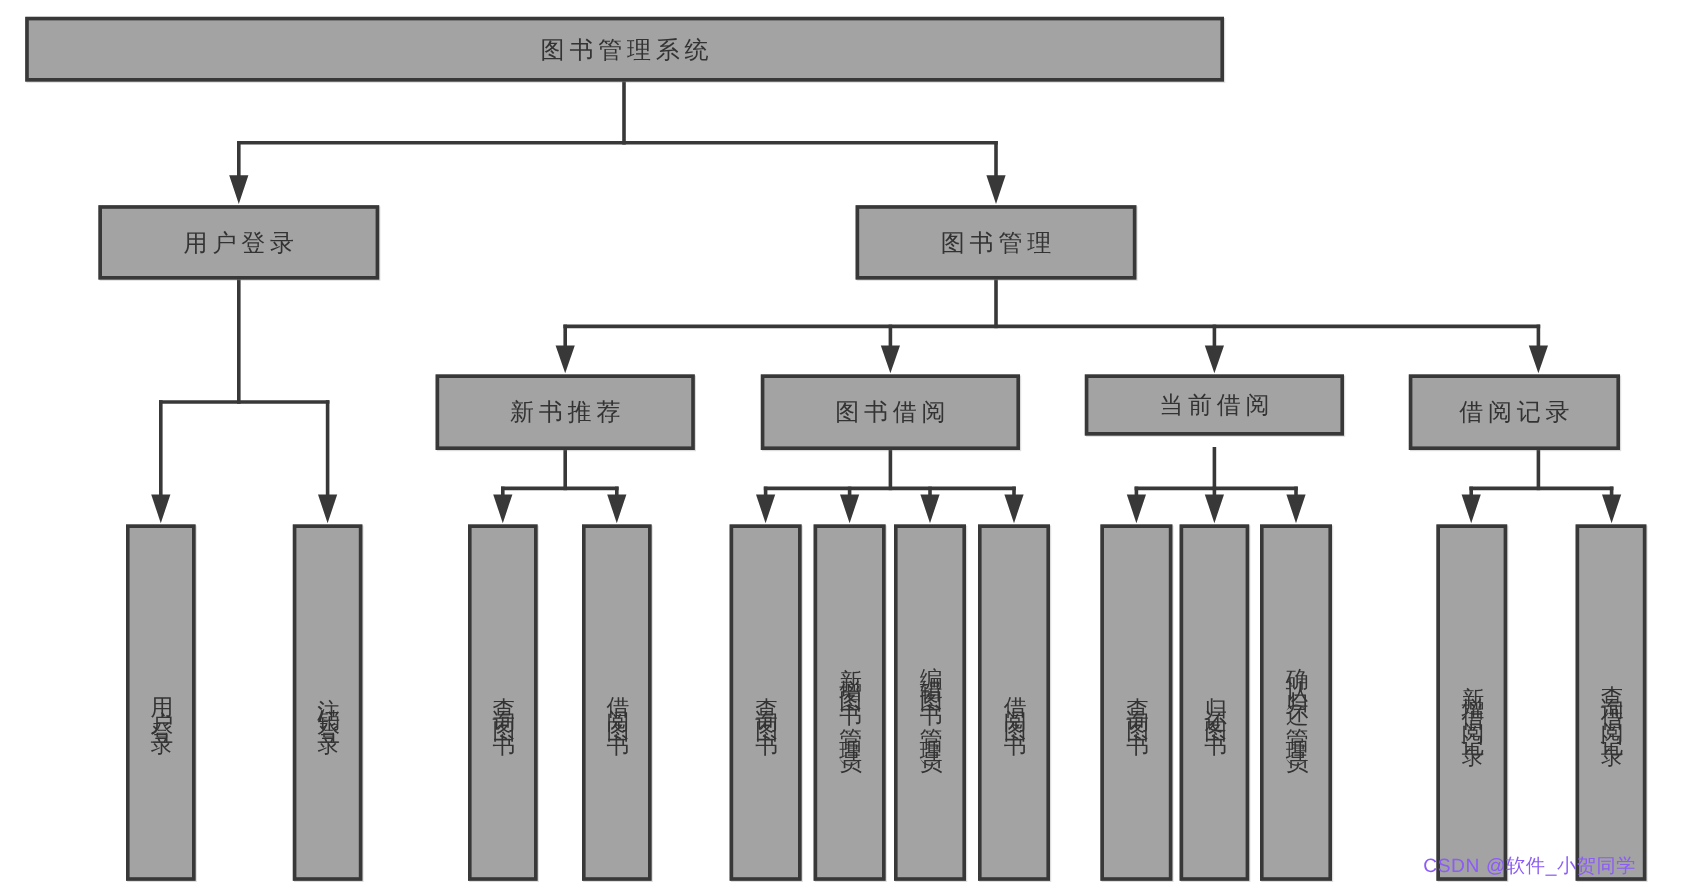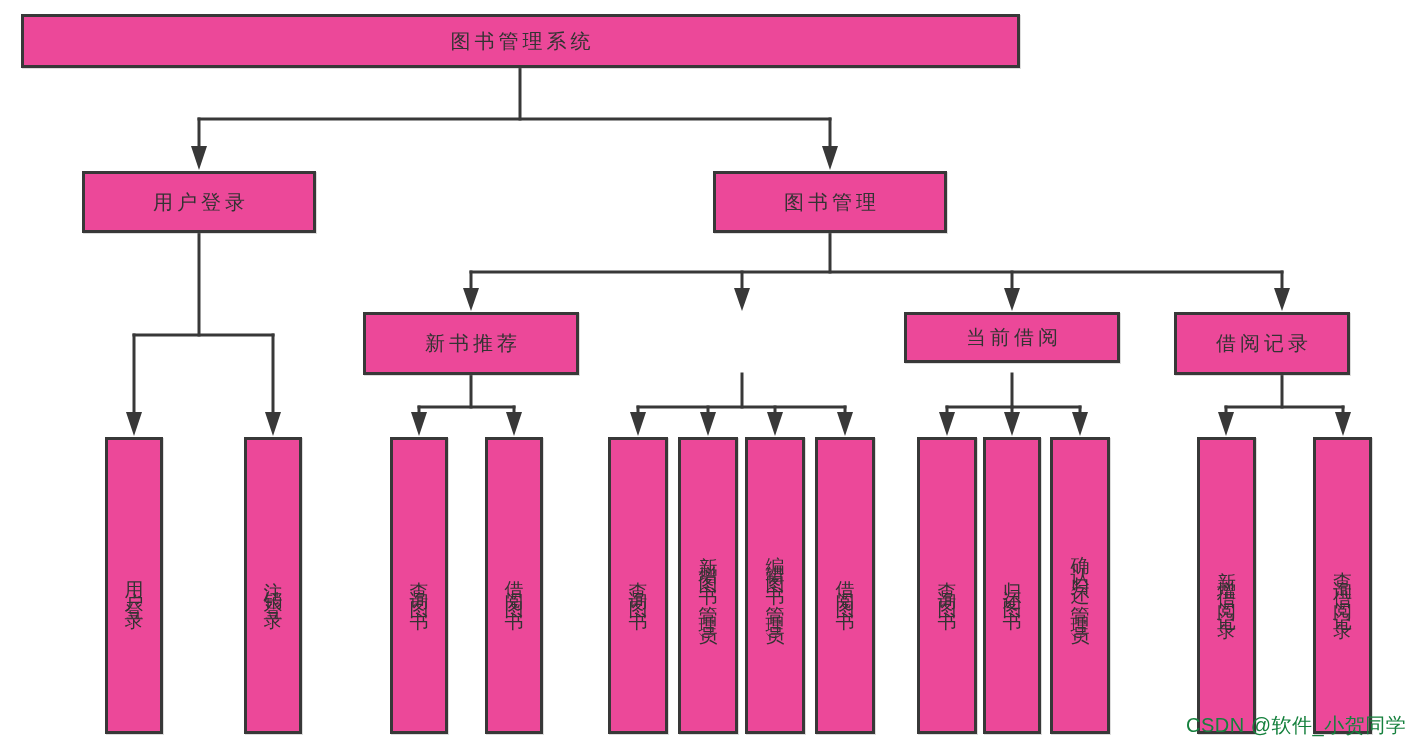--- a/index.html
+++ b/index.html
@@ -14,21 +14,21 @@
   .connectors {
     position: absolute;
     left: 0; top: 0;
     z-index: 1;
     pointer-events: none;
   }
   .node {
     position: absolute;
     box-sizing: border-box;
     border: 3px solid #383838;
-    background: #ec4899;
+    background: #a3a3a3;
     display: flex;
     align-items: center;
     justify-content: center;
     color: #333333;
     z-index: 2;
     box-shadow: 1px 1px 0 rgba(120,120,120,0.25);
   }
   .h-node span {
     font-size: 20px;
     letter-spacing: 4px;
@@ -41,22 +41,22 @@
     font-size: 19px;
     letter-spacing: 10px;
     line-height: 1.05;
     white-space: nowrap;
   }
   .watermark {
     position: absolute;
     left: 1186px;
     top: 712px;
     z-index: 3;
-    font-size: 20px;
-    color: #15803d;
+    font-size: 16px;
+    color: #8b5cf6;
     letter-spacing: 0.5px;
     white-space: nowrap;
   }
 </style>
 </head>
 <body>
 
 <div class="canvas">
 
   <svg class="connectors" width="1405" height="747" viewBox="0 0 1405 747">
@@ -144,20 +144,23 @@
   <div class="node h-node" style="left:82px;top:171px;width:234px;height:62px">
     <span>用户登录</span>
   </div>
   <div class="node h-node" style="left:363px;top:312px;width:216px;height:63px">
     <span>新书推荐</span>
   </div>
 
   <div class="node h-node" style="left:713px;top:171px;width:234px;height:62px">
     <span>图书管理</span>
   </div>
+  <div class="node h-node" style="left:634px;top:312px;width:216px;height:63px">
+    <span>图书借阅</span>
+  </div>
   <div class="node h-node" style="left:904px;top:312px;width:216px;height:51px">
     <span>当前借阅</span>
   </div>
   <div class="node h-node" style="left:1174px;top:312px;width:176px;height:63px">
     <span>借阅记录</span>
   </div>
 
   <div class="node leaf" style="left:105px;top:437px;width:58px;height:297px">
     <span>用户登录</span>
   </div>

